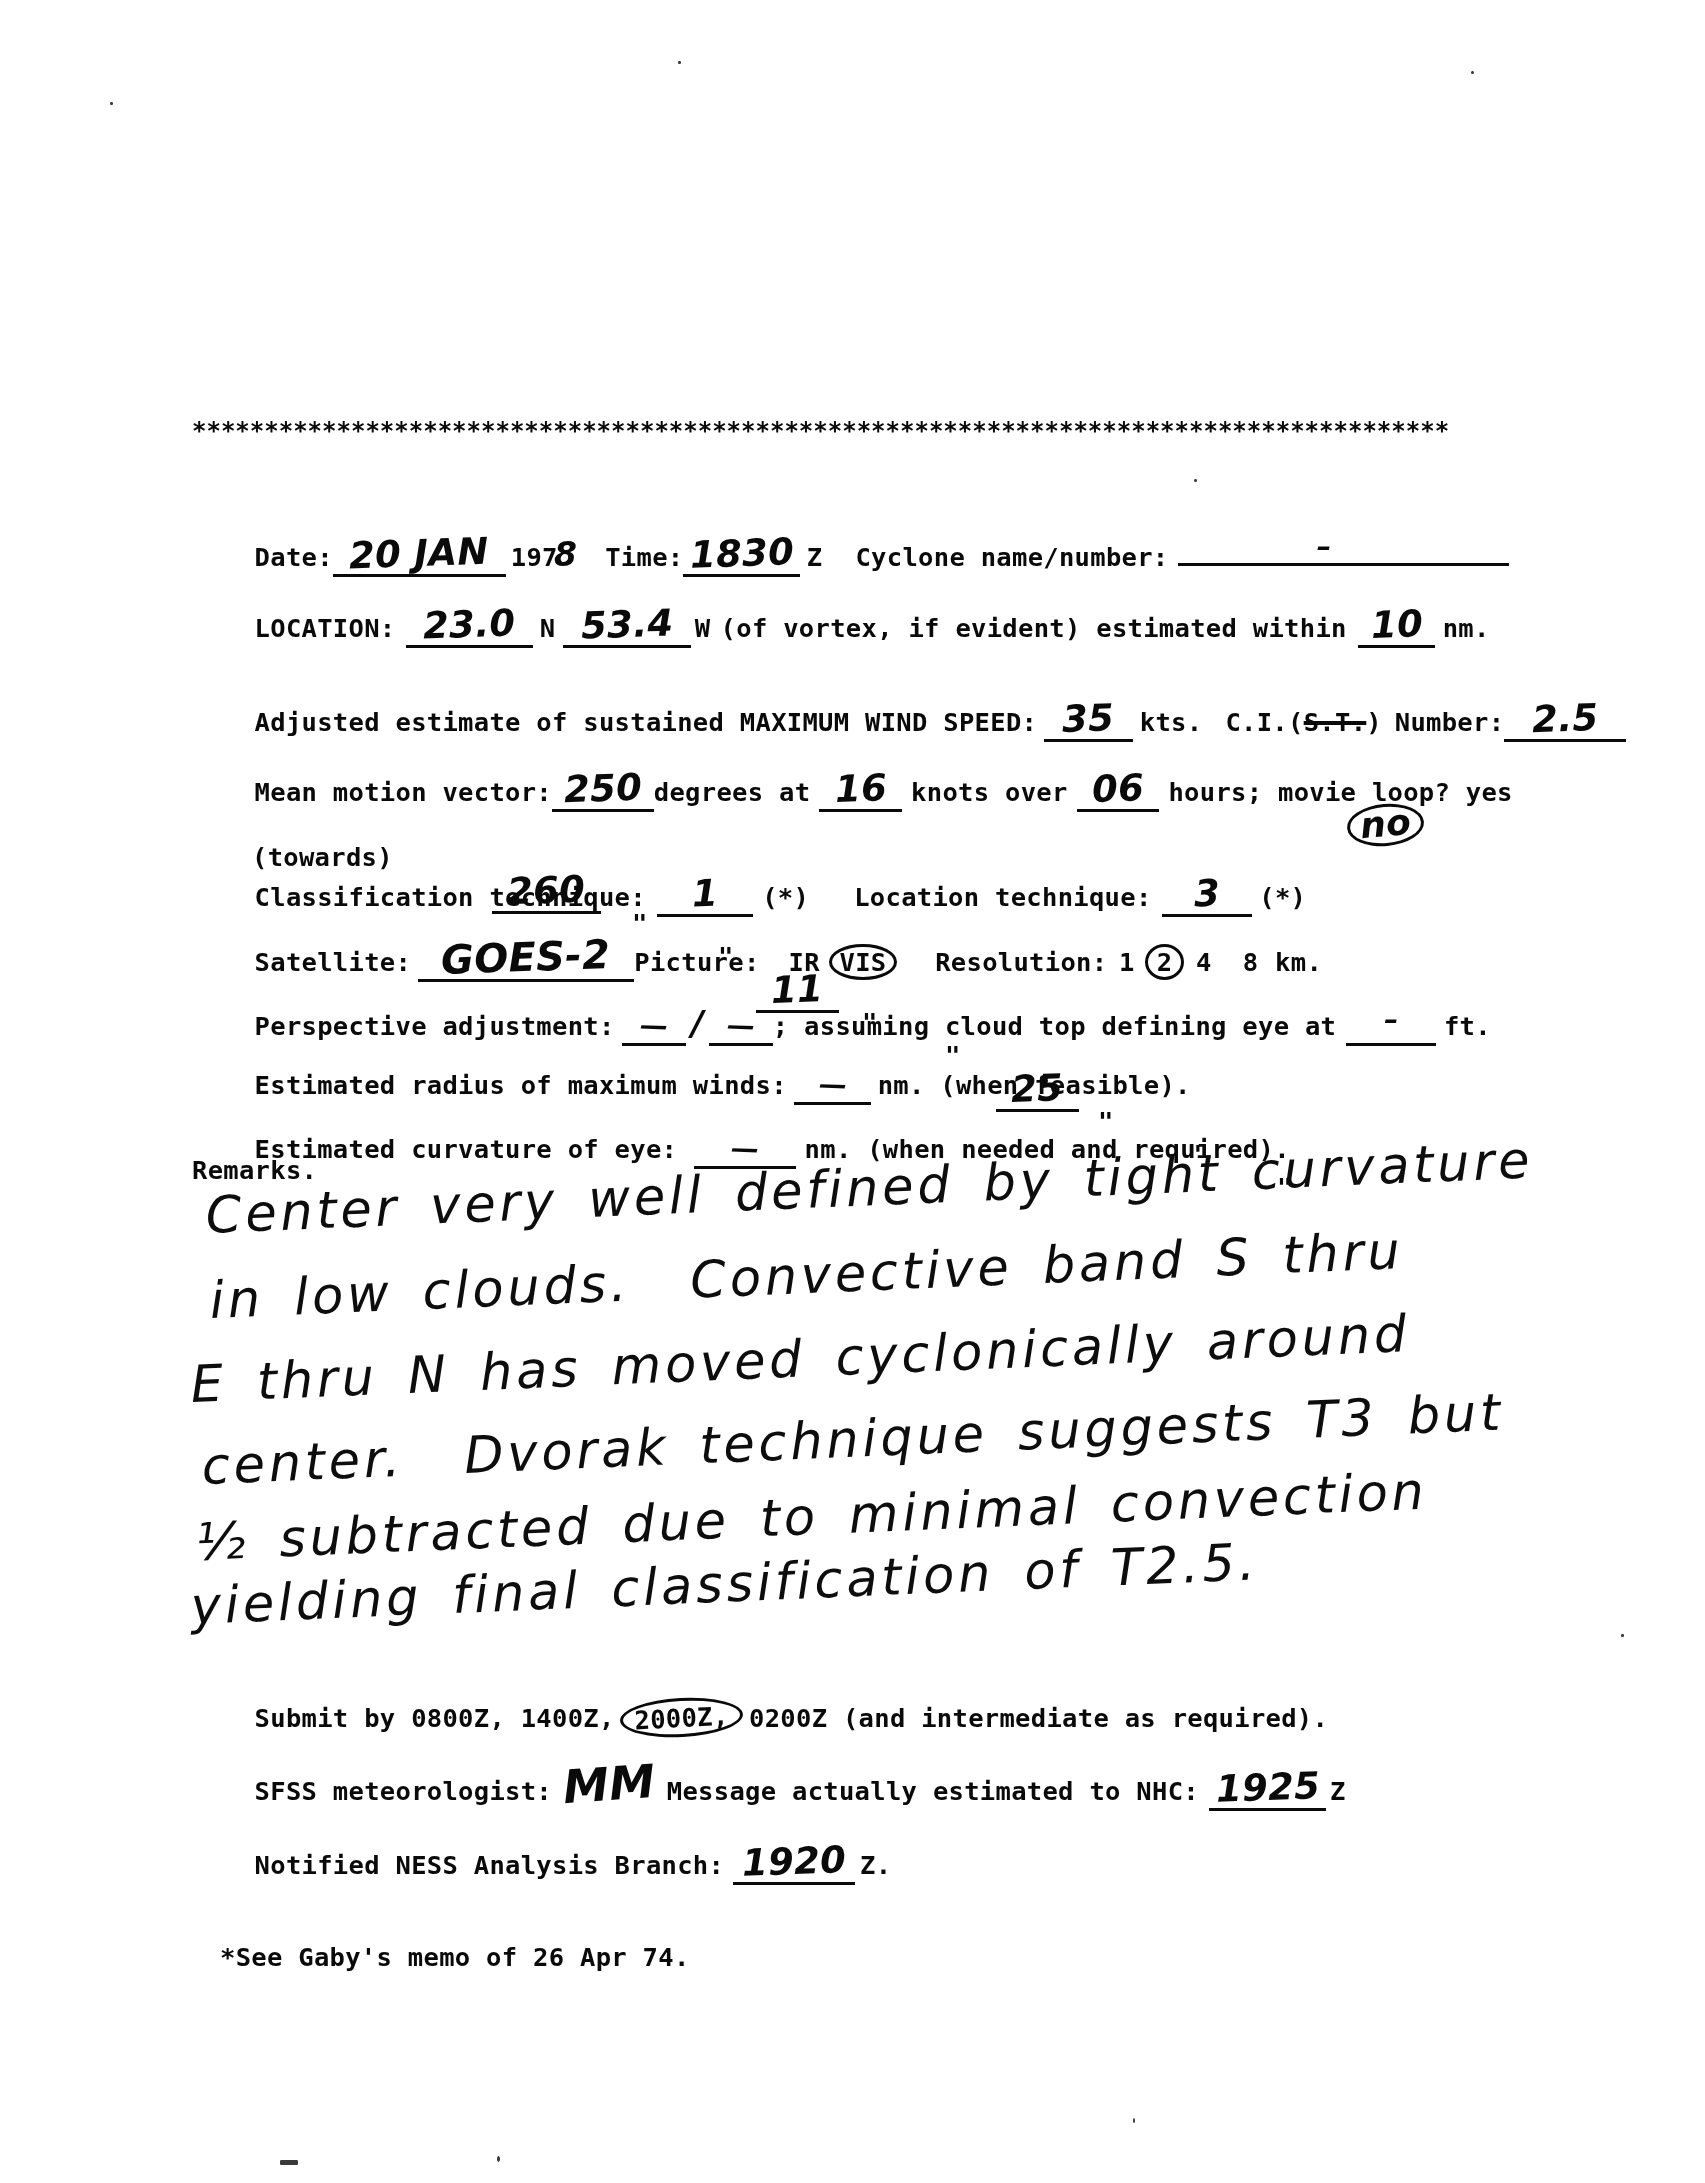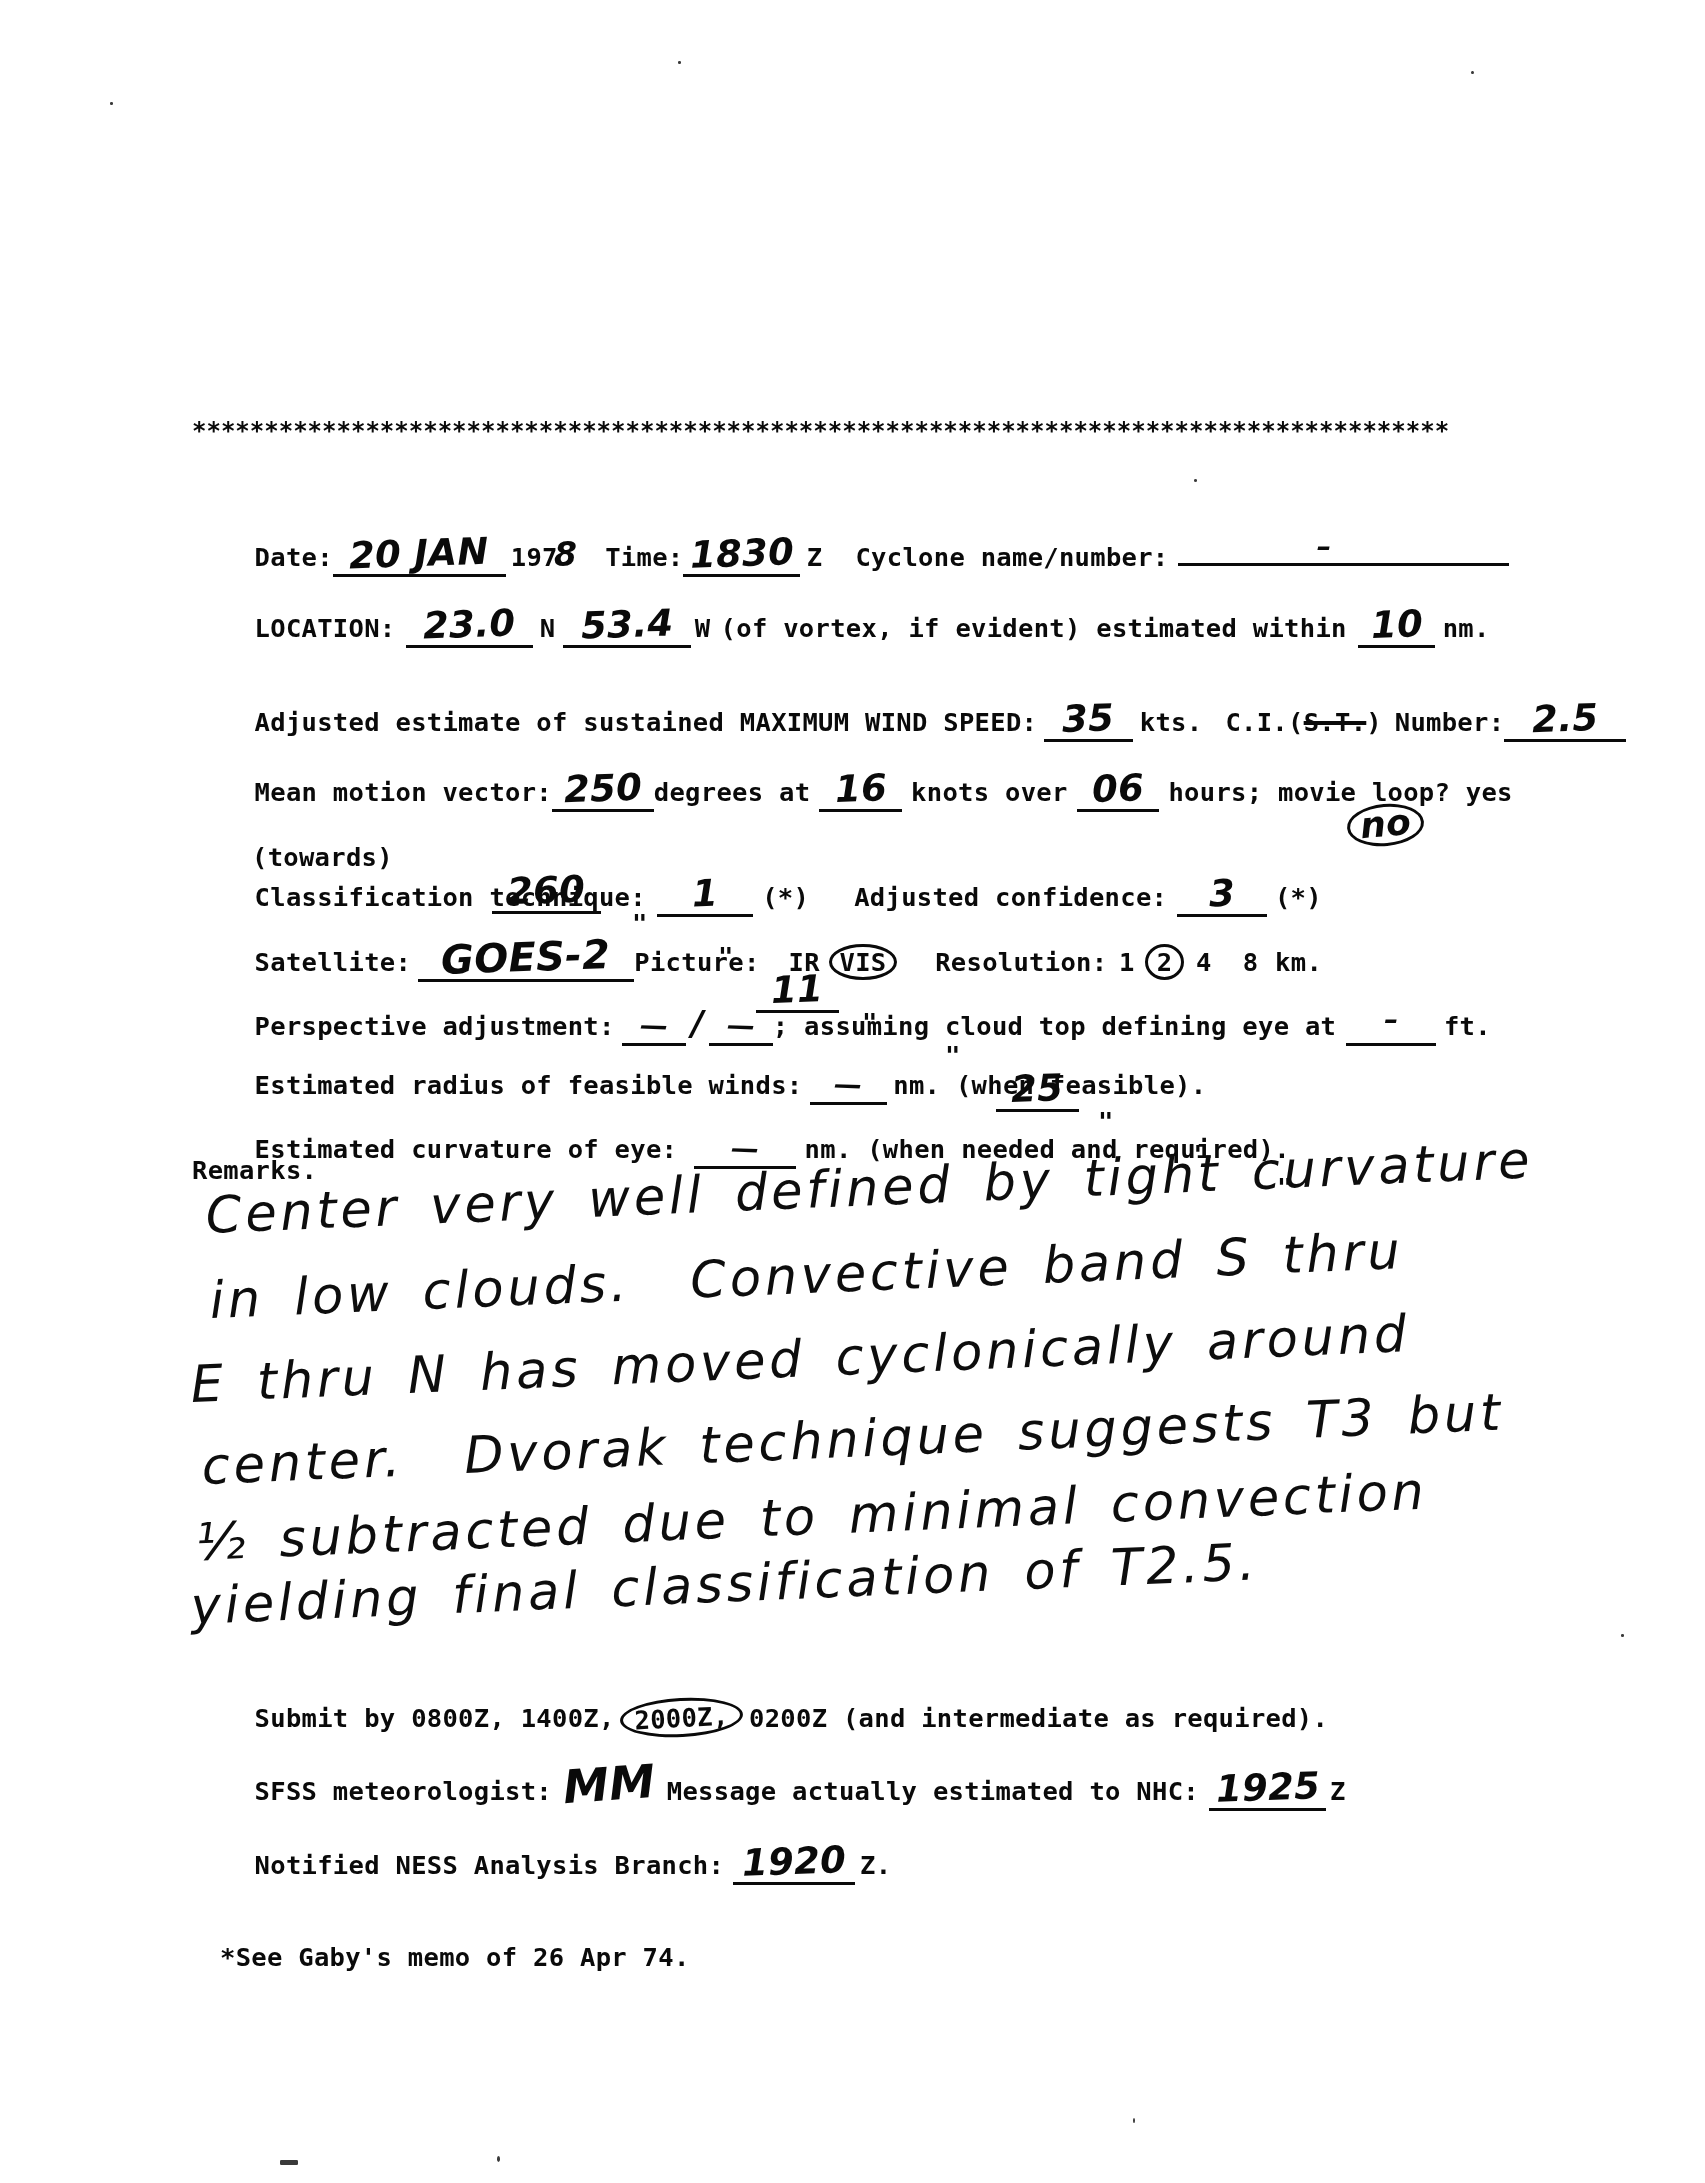--- a/index.html
+++ b/index.html
@@ -96,33 +96,33 @@
     <span class="abs" style="left:862px;">"</span>
     <span class="abs" style="left:945px;">"</span>
     <span class="abs bl" style="left:996px;min-width:70px;"><span class="hv r1">25</span></span>
     <span class="abs" style="left:1098px;">"</span>
     <span class="abs" style="left:1187px;">"</span>
     <span class="abs" style="left:1277px;">"</span>
     <span class="abs hv circled-hand" style="left:1347px;top:-3.8px;">no</span>
   </div>
 
   <div class="line" style="top:844px;">
-    <span>Classification technique:</span><span class="bl" style="min-width:83px;margin-left:11.5px;"><span class="hv r1">1</span></span><span style="margin-left:9px;">(*)</span><span style="margin-left:45px;">Adjusted confidence:</span><span class="bl" style="min-width:77px;margin-left:10.2px;"><span class="hv r1">3</span></span><span style="margin-left:7.7px;">(*)</span>
+    <span>Classification technique:</span><span class="bl" style="min-width:83px;margin-left:11.5px;"><span class="hv r1">1</span></span><span style="margin-left:9px;">(*)</span><span style="margin-left:45px;">Location technique:</span><span class="bl" style="min-width:77px;margin-left:10.2px;"><span class="hv r1">3</span></span><span style="margin-left:7.7px;">(*)</span>
   </div>
 
   <div class="line" style="top:908px;">
     <span>Satellite:</span><span class="bl" style="min-width:204px;margin-left:6.4px;"><span class="hv r1" style="font-size:40px;">GOES-2</span></span><span>Picture:</span><span style="margin-left:29px;">IR</span><span class="circled-typed" style="margin-left:9px;">VIS</span><span style="margin-left:38px;">Resolution:</span><span style="margin-left:11.5px;">1</span><span class="circled-typed" style="margin-left:10.2px;padding:1.3px 9px;">2</span><span style="margin-left:11.5px;">4  8</span><span style="margin-left:16.6px;">km.</span>
   </div>
 
   <div class="line" style="top:974px;">
     <span>Perspective adjustment:</span><span class="bl" style="min-width:51px;margin-left:7.7px;"><span class="hv r3" style="font-size:28px;">—</span></span><span class="hv" style="margin-left:5.1px;font-size:34px;">/</span><span class="bl" style="min-width:51px;margin-left:5.1px;"><span class="hv r3" style="font-size:28px;">—</span></span><span>; assuming cloud top defining eye at</span><span class="bl" style="min-width:77px;margin-left:10.2px;"><span class="hv" style="font-size:28px;transform:translateY(-6.4px);">–</span></span><span style="margin-left:7.7px;">ft.</span>
   </div>
 
   <div class="line" style="top:1035px;">
-    <span>Estimated radius of feasible winds:</span><span class="bl" style="min-width:64px;margin-left:7.7px;"><span class="hv r3" style="font-size:28px;">—</span></span><span style="margin-left:6.4px;">nm. (when feasible).</span>
+    <span>Estimated radius of maximum winds:</span><span class="bl" style="min-width:64px;margin-left:7.7px;"><span class="hv r3" style="font-size:28px;">—</span></span><span style="margin-left:6.4px;">nm. (when feasible).</span>
   </div>
 
   <div class="line" style="top:1099px;">
     <span>Estimated curvature of eye:</span><span class="bl" style="min-width:89px;margin-left:16.6px;"><span class="hv r3" style="font-size:28px;">—</span></span><span style="margin-left:9px;">nm. (when needed and required).</span>
   </div>
 
   <div class="line" style="top:1154px;">Remarks.</div>
 
   <div class="remark" style="left:207px;top:1187px;">Center very well defined by tight curvature</div>
   <div class="remark" style="left:211px;top:1272px;">in low clouds.  Convective band S thru</div>

